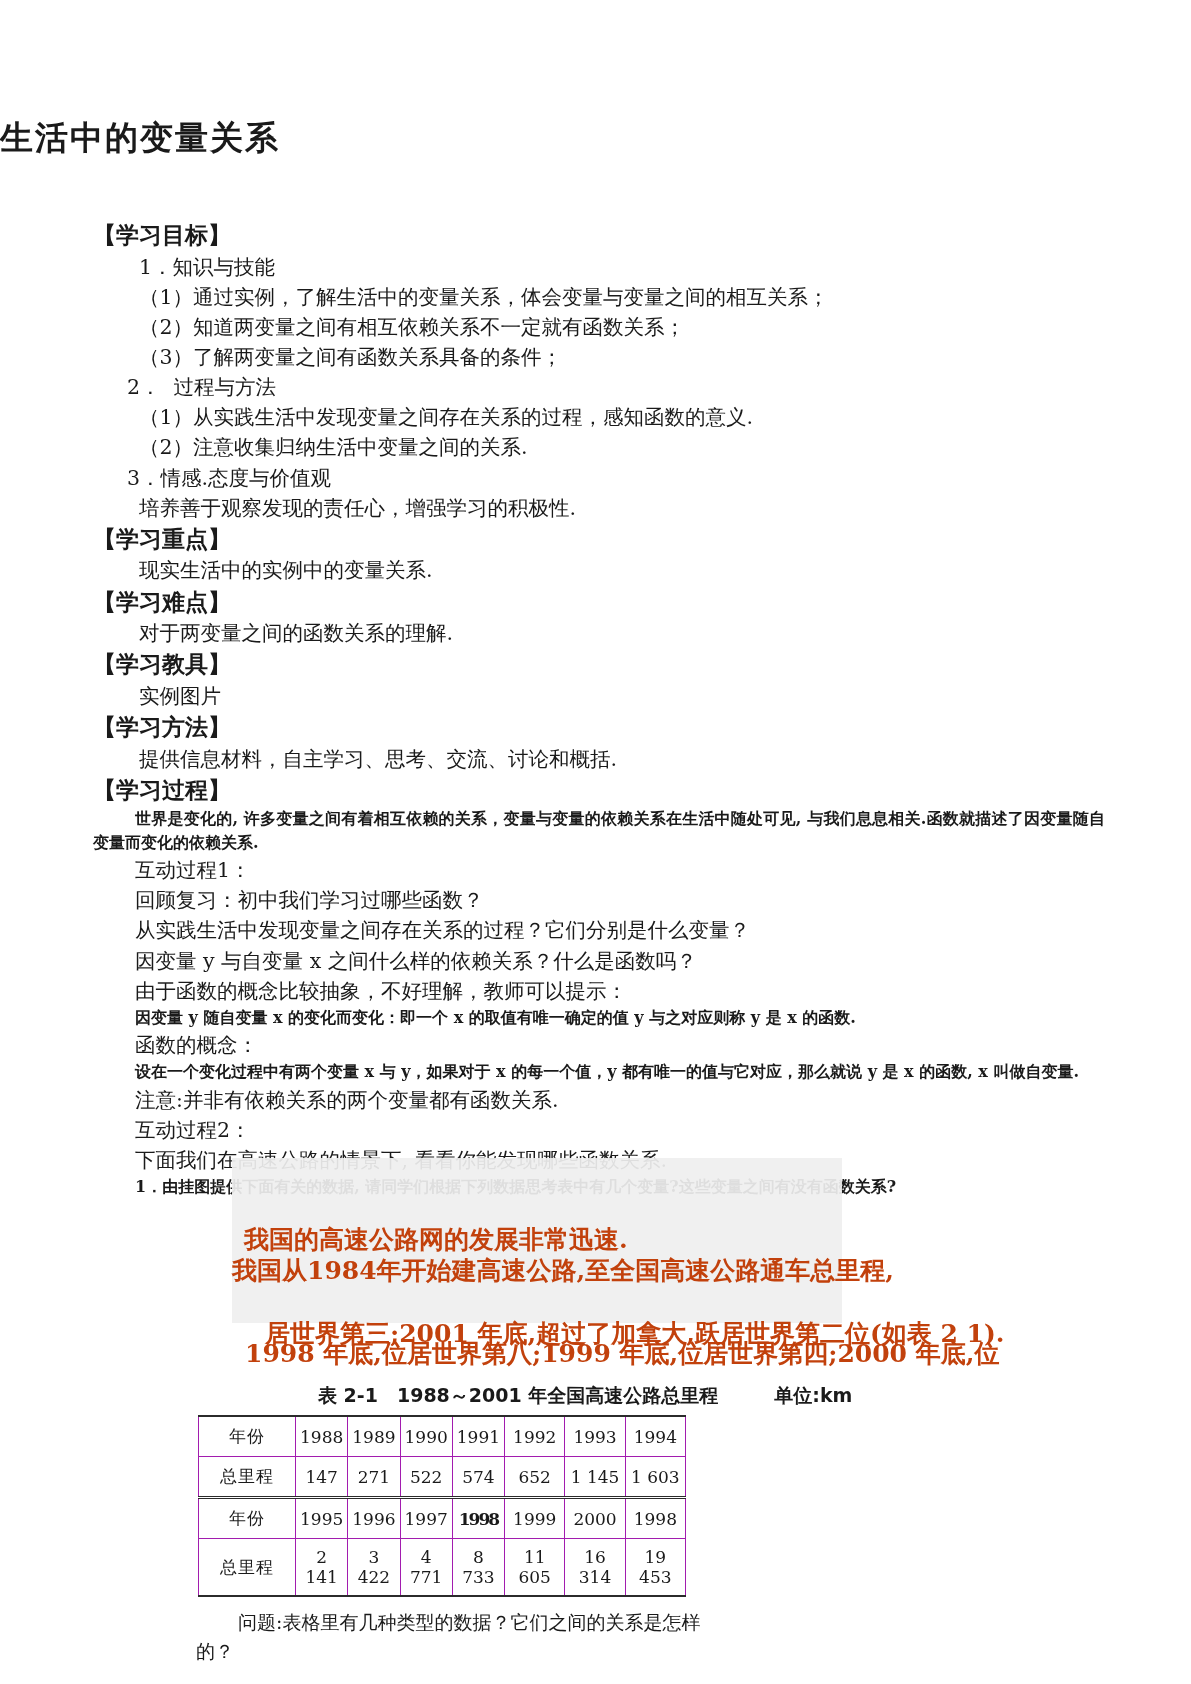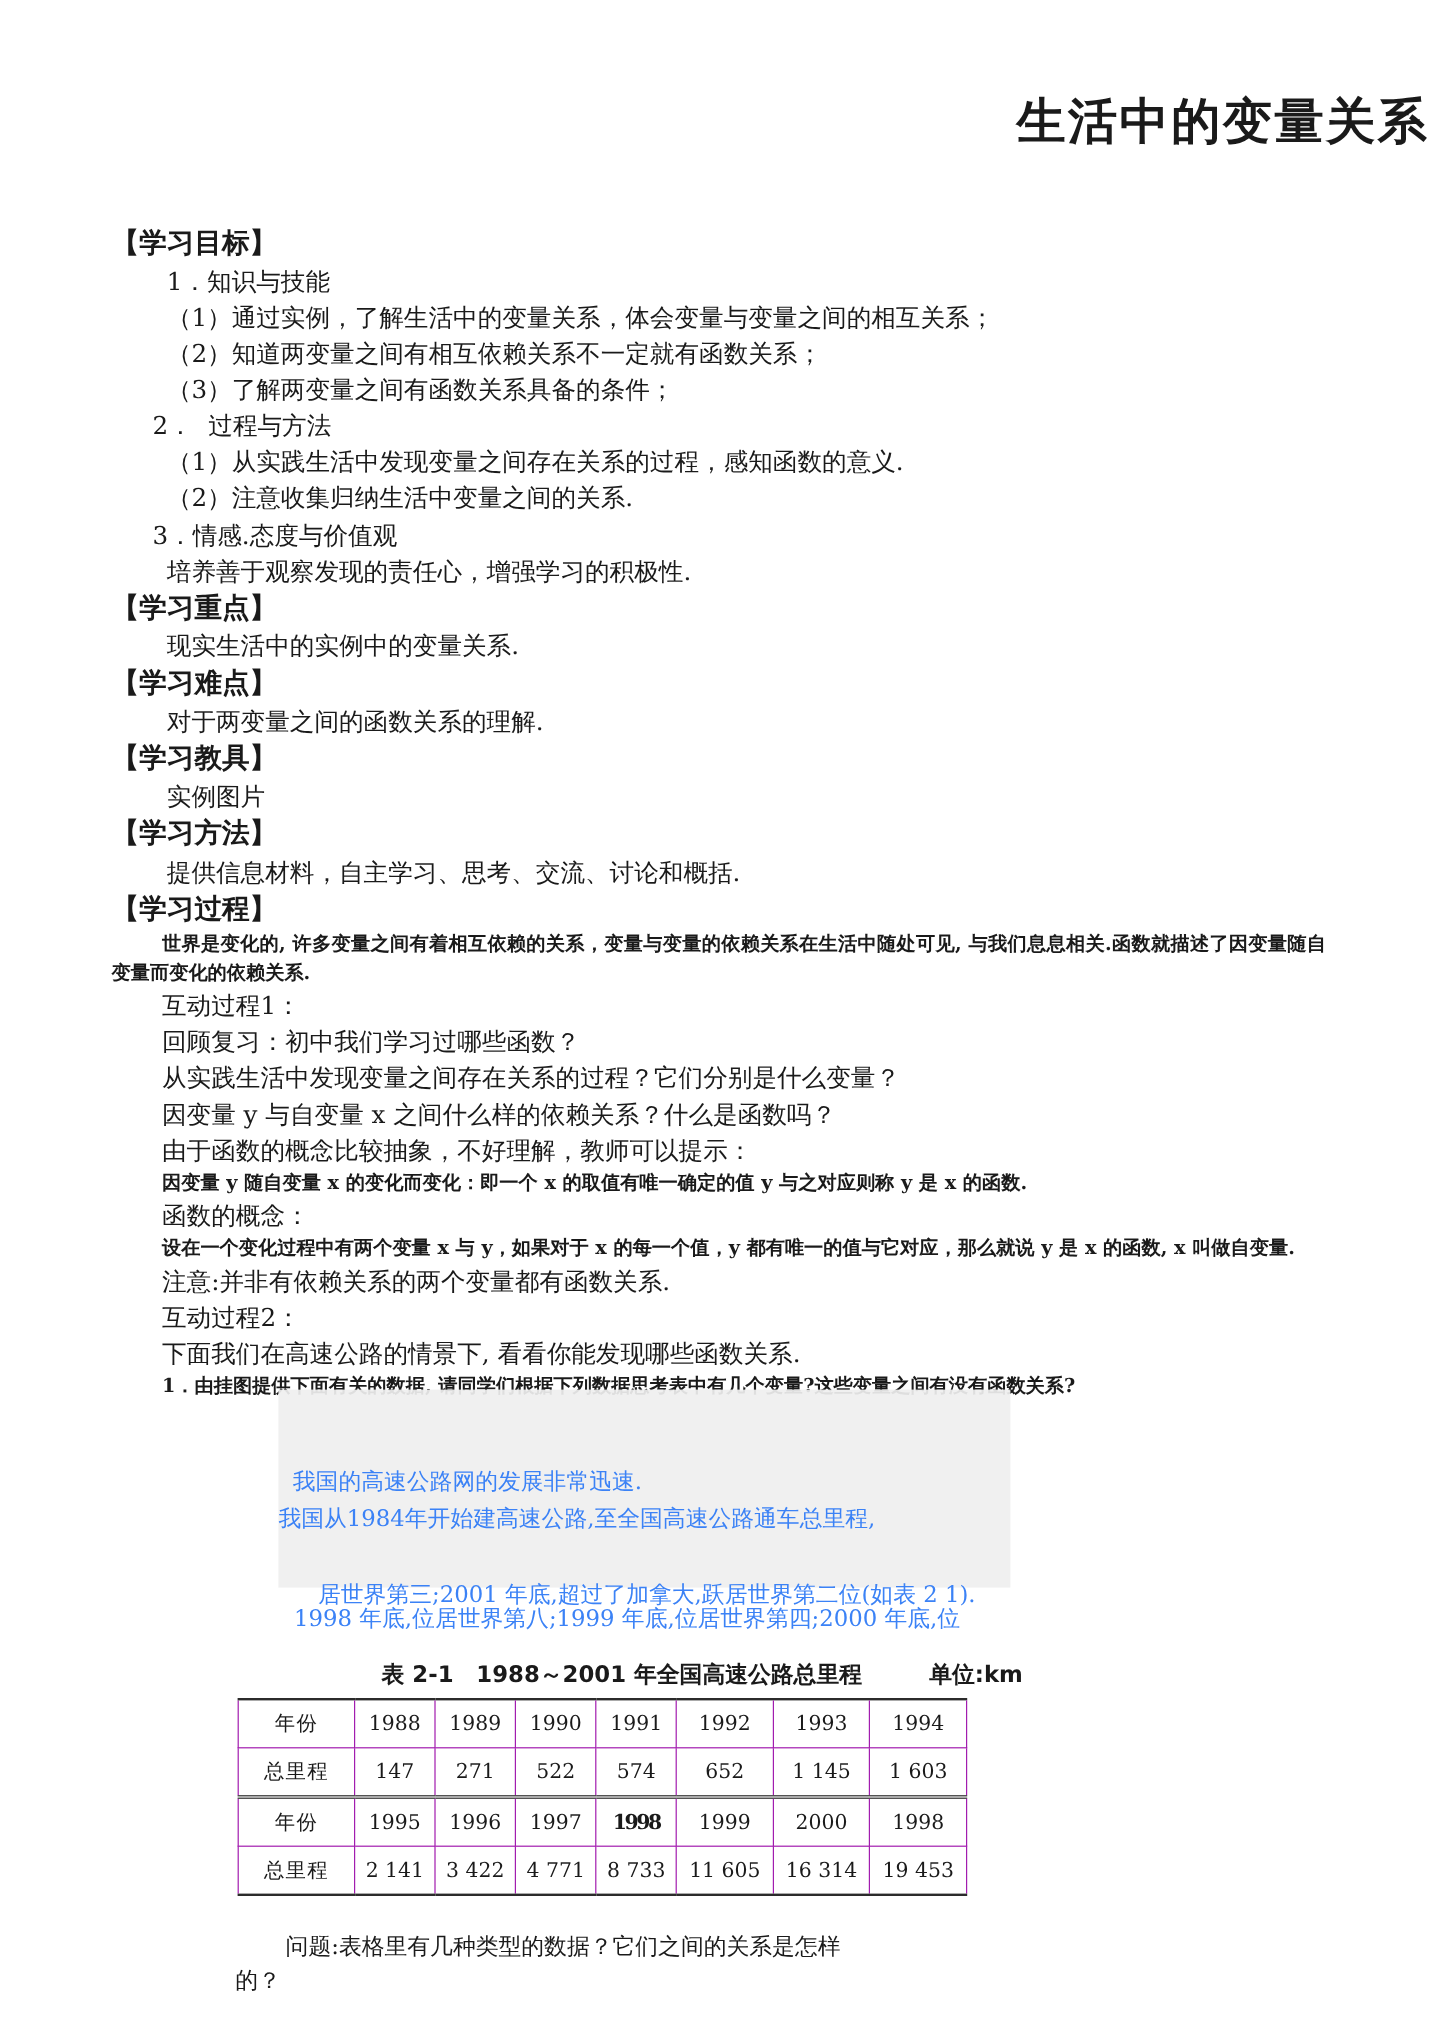--- a/index.html
+++ b/index.html
@@ -18,26 +18,26 @@
   .page {
     position: relative;
     width: 1191px;
     height: 1684px;
     box-sizing: border-box;
     padding: 0;
   }
 
   
   .doc-title {
-    text-align: right;
-    font-size: 41px;
+    text-align: left;
+    font-size: 33px;
     font-weight: bold;
     letter-spacing: 2px;
     margin: 0;
-    padding-top: 74px;
+    padding-top: 116px;
     font-family: "DejaVu Sans", "Liberation Sans", sans-serif;
   }
 
   
   .body-wrap {
     margin-top: 58px;
     padding-left: 93px;
     padding-right: 86px;
   }
 
@@ -77,25 +77,26 @@
     width: 610px;
     height: 165px;
     background: #efefef;
     opacity: 0.92;
     z-index: 5;
     pointer-events: none;
   }
   .overlay-text {
     position: absolute;
     z-index: 6;
-    font-size: 19px;
+    font-size: 25px;
     line-height: 1.46;
-    color: #3b82f6;
+    color: #c2410c;
     white-space: nowrap;
     font-family: "DejaVu Serif", "Liberation Serif", serif;
+    font-weight: bold;
   }
   .ov-l1 { left: 244px; top: 1222px; }
   .ov-l2 { left: 232px; top: 1253px; }
   .ov-l3 { left: 245px; top: 1336px; }
   .ov-l4 { left: 265px; top: 1316px; }
 
   
   .tbl-caption {
     position: absolute;
     left: 318px;
@@ -107,21 +108,21 @@
   }
   .tbl-caption .cap-unit {
     margin-left: 56px;
     font-weight: bold;
   }
 
   .data-table {
     position: absolute;
     left: 198px;
     top: 1415px;
-    width: 608px;
+    width: 488px;
     border-collapse: collapse;
     font-size: 17px;
     background: #fff;
   }
   .data-table td {
     border: 1px solid #a21caf;
     text-align: center;
     padding: 8px 2px;
     height: 20px;
     font-family: "DejaVu Serif", "Liberation Serif", serif;

